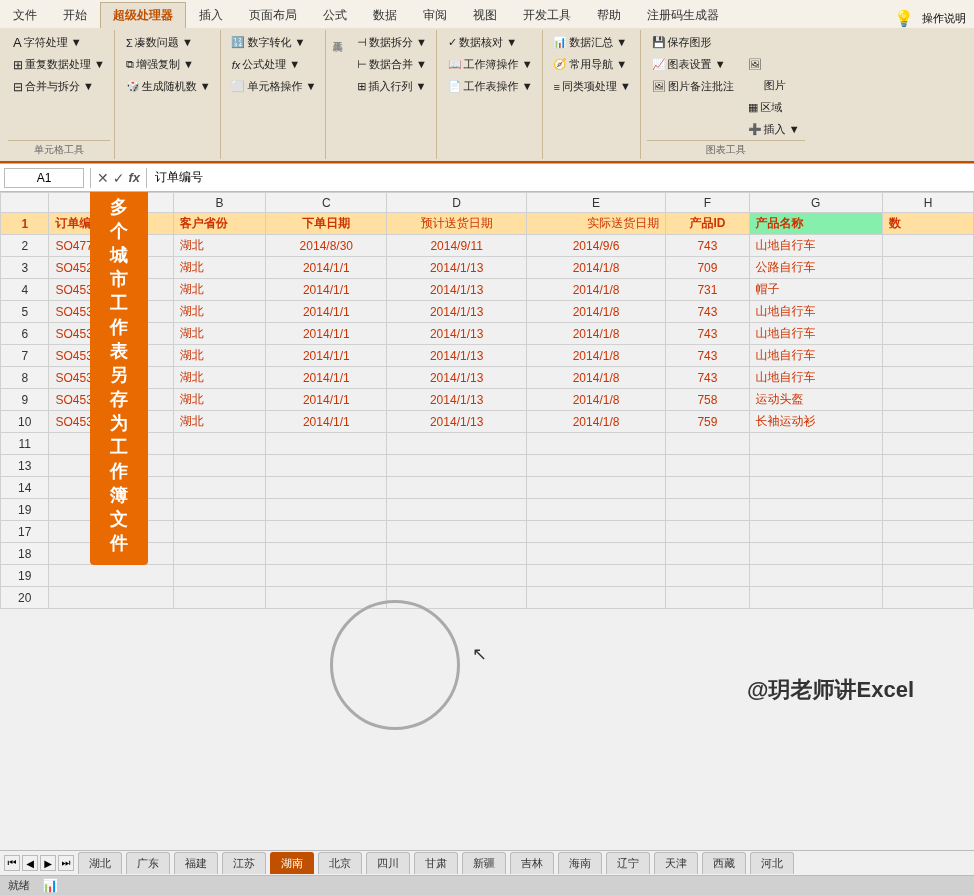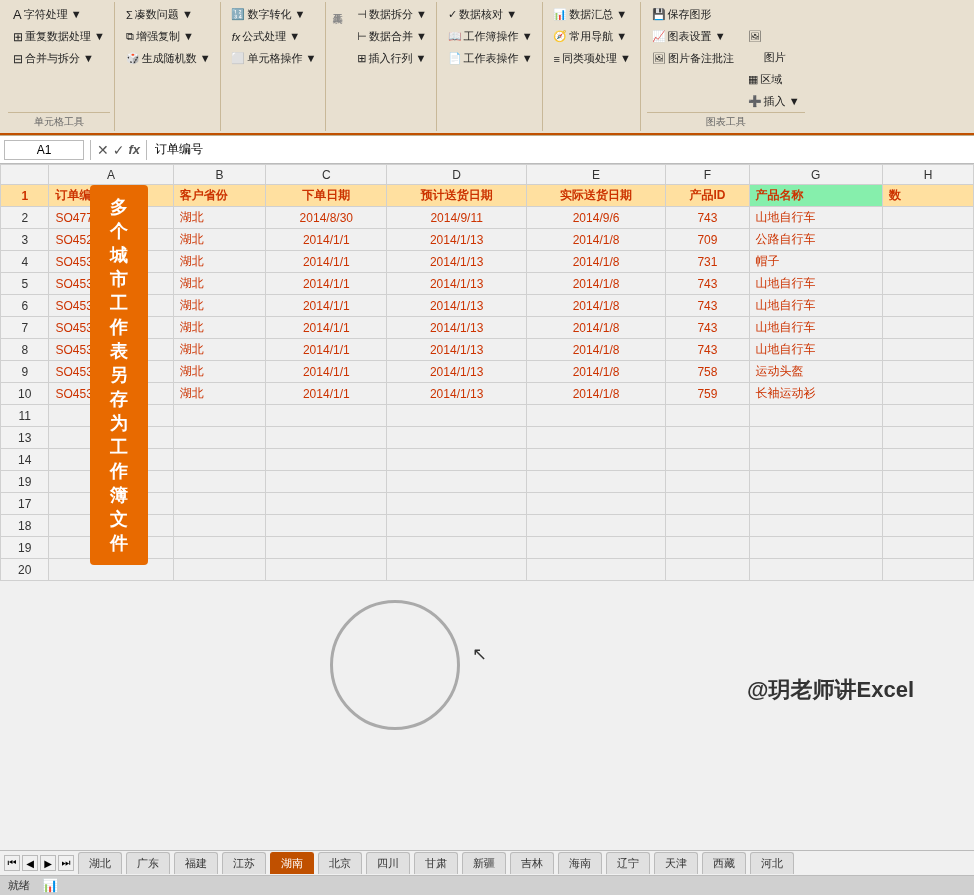--- a/index.html
+++ b/index.html
@@ -39,20 +39,38 @@
     .status-bar { background: #d0d0d0; height: 20px; display: flex; align-items: center; padding: 0 8px; font-size: 11px; color: #333; gap: 8px; border-top: 1px solid #bbb; }
     .banner { position: absolute; left: 45px; bottom: 120px; background: #e86a00; color: white; padding: 10px 20px; font-size: 18px; font-weight: bold; border-radius: 4px; z-index: 10; cursor: pointer; }
   </style>
 </head>
 <body>
 
 <div style="width:974px; height:895px; display:flex; flex-direction:column; overflow:hidden;">
 
   <div class="ribbon">
 
+    <div class="ribbon-tabs">
+      <div class="ribbon-tab">文件</div>
+      <div class="ribbon-tab">开始</div>
+      <div class="ribbon-tab active">超级处理器</div>
+      <div class="ribbon-tab">插入</div>
+      <div class="ribbon-tab">页面布局</div>
+      <div class="ribbon-tab">公式</div>
+      <div class="ribbon-tab">数据</div>
+      <div class="ribbon-tab">审阅</div>
+      <div class="ribbon-tab">视图</div>
+      <div class="ribbon-tab">开发工具</div>
+      <div class="ribbon-tab">帮助</div>
+      <div class="ribbon-tab">注册码生成器</div>
+      <div style="margin-left:auto; display:flex; align-items:center; gap:8px; padding:0 8px;">
+        <span style="font-size:16px;">💡</span>
+        <span style="font-size:11px; cursor:pointer;">操作说明</span>
+      </div>
+    </div>
 
     <div class="ribbon-content">
 
       <div style="display:flex; flex-direction:column; padding:2px 4px; border-right:1px solid #c8b898;">
         <div style="display:flex; flex-direction:column; gap:1px; flex:1;">
           <div class="ribbon-btn">
             <span style="font-size:13px;">A</span>
             <span style="font-size:11px;">字符处理 ▼</span>
           </div>
           <div class="ribbon-btn">
@@ -234,22 +252,22 @@
             <th class="col-header">H</th>
           </tr>
         </thead>
         <tbody>
 
           <tr class="header-row">
             <td class="row-header">1</td>
             <td style="background:#ffe0a0; color:#cc3300; font-weight:bold;">订单编号</td>
             <td style="background:#ffe0a0; color:#cc3300; font-weight:bold;">客户省份</td>
             <td style="background:#ffe0a0; color:#cc3300; font-weight:bold; text-align:center;">下单日期</td>
-            <td style="background:#ffe0a0; color:#cc3300; font-weight:bold; text-align:center;">预计送货日期</td>
-            <td style="background:#ffe0a0; color:#cc3300; font-weight:bold; text-align:center;">实际送货日期</td>
+            <td style="background:#ffe0a0; color:#cc3300; font-weight:normal; text-align:center;">预计送货日期</td>
+            <td style="background:#ffe0a0; color:#cc3300; font-weight:normal; text-align:right;">实际送货日期</td>
             <td style="background:#ffe0a0; color:#cc3300; font-weight:bold; text-align:center;">产品ID</td>
             <td style="background:#86efac; color:#cc3300; font-weight:bold;">产品名称</td>
             <td style="background:#ffe0a0; color:#cc3300; font-weight:bold;">数</td>
           </tr>
 
           <tr class="data-row">
             <td class="row-header">2</td>
             <td style="color:#cc3300;">SO47701</td>
             <td style="color:#cc3300;">湖北</td>
             <td style="color:#cc3300; text-align:center;">2014/8/30</td>

